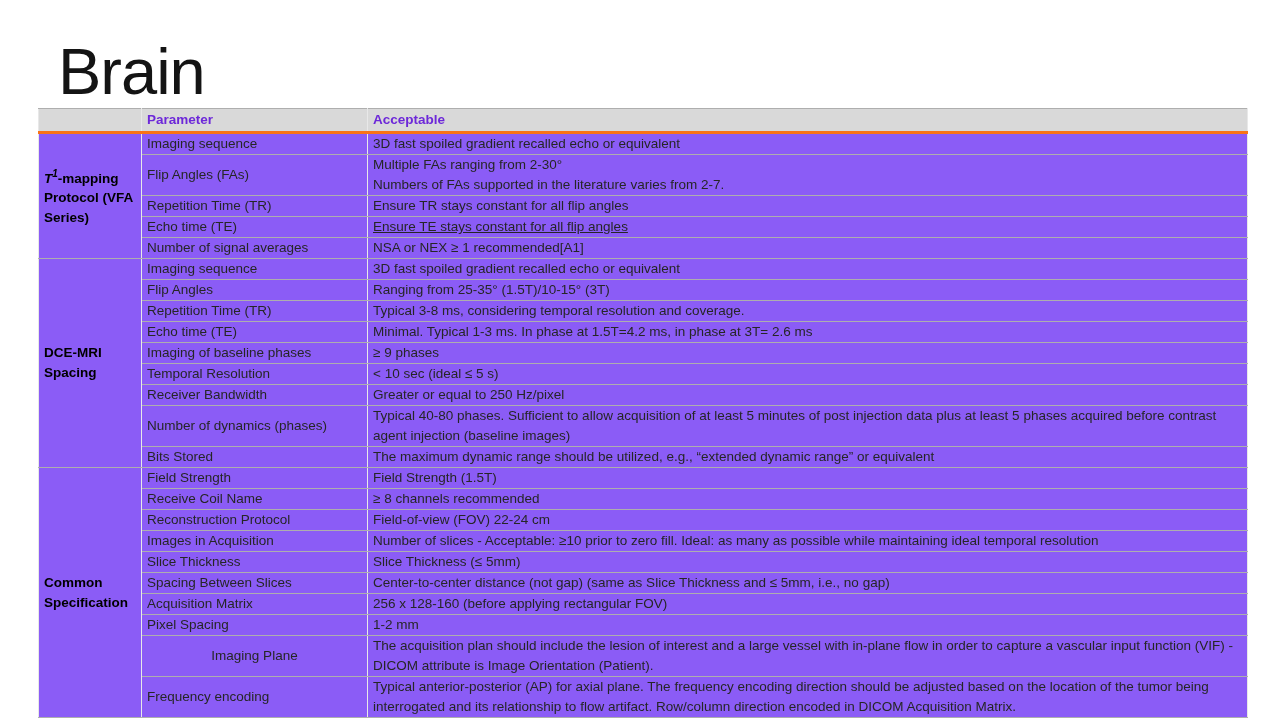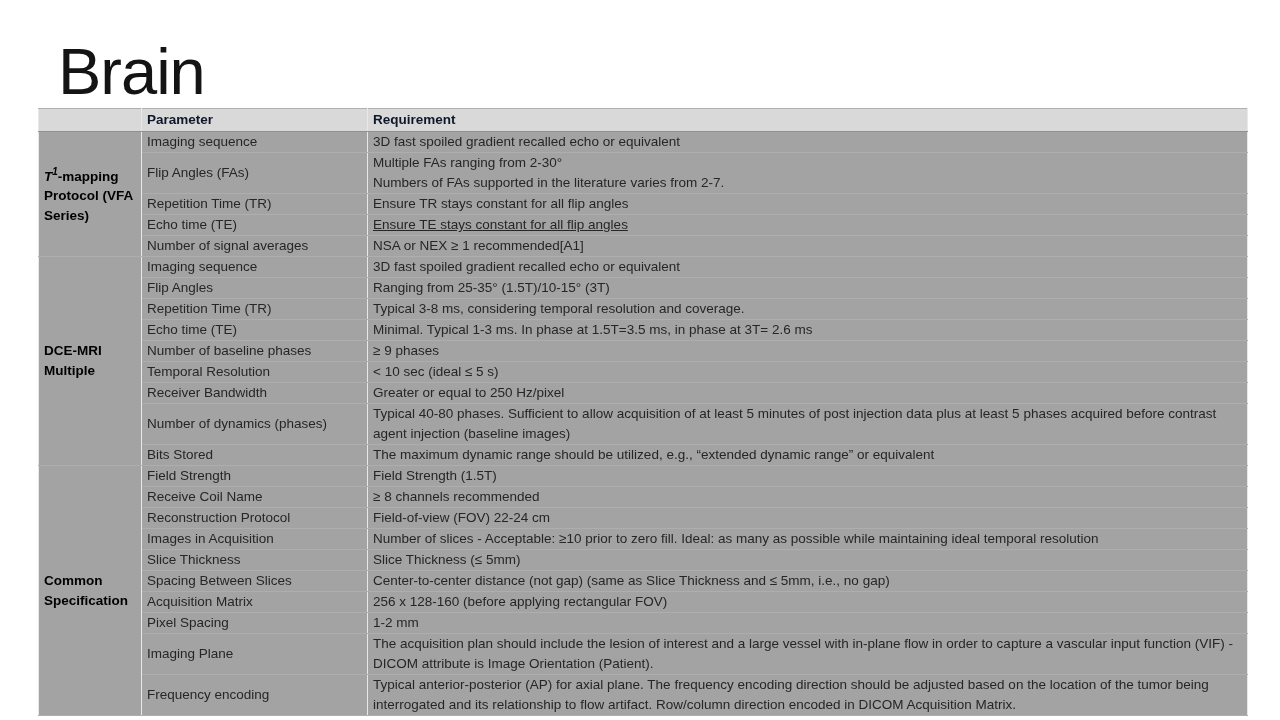--- a/index.html
+++ b/index.html
@@ -18,24 +18,24 @@
     font-size:13.5px;color:#262626;
     border:1px solid #b0b0b0;
   }
   table.spec td,table.spec th{
     padding:0 5px;vertical-align:middle;
     border-top:1px solid #aeaeae;border-bottom:1px solid #aeaeae;
     border-left:1px solid #e8e8e8;border-right:1px solid #e8e8e8;
     overflow:hidden;line-height:20px;
   }
   table.spec th{
-    background:#d9d9d9;color:#0f172a;font-weight:bold;text-align:left;
-    height:22px;border-bottom:1px solid #f97316;
-  }
-  table.spec td{background:#a3a3a3;}
+    background:#d9d9d9;color:#6d28d9;font-weight:bold;text-align:left;
+    height:22px;border-bottom:3px solid #f97316;
+  }
+  table.spec td{background:#8b5cf6;}
   td.cat{
     font-weight:bold;color:#000;vertical-align:top;line-height:19px;
     padding-top:2px;
   }
   td.cat .sup{font-size:10px;vertical-align:super;font-style:italic;}
   td.cat .ital{font-style:italic;}
   .req-line{white-space:normal;}
 </style>
 </head>
 <body>
@@ -46,21 +46,21 @@
   <table class="spec">
     <colgroup>
       <col style="width:103px">
         <col style="width:226px">
         <col style="width:880px">
     </colgroup>
     <thead>
       <tr>
         <th></th>
         <th>Parameter</th>
-        <th>Requirement</th>
+        <th>Acceptable</th>
       </tr>
     </thead>
     <tbody id="spec-body">
         <tr>
           <td class="cat" rowspan="5"><span class="ital">T</span><span class="sup">1</span><span>-mapping Protocol (VFA Series)</span></td>
           <td style="height: 20px;">Imaging sequence</td>
           <td style="height: 20px;">
             <div class="req-line">3D fast spoiled gradient recalled echo or equivalent</div>
           </td>
         </tr>
@@ -83,46 +83,46 @@
             <div class="req-line">Ensure TE stays constant for all flip angles</div>
           </td>
         </tr>
         <tr>
           <td style="height: 20px;">Number of signal averages</td>
           <td style="height: 20px;">
             <div class="req-line">NSA or NEX ≥ 1 recommended[A1]</div>
           </td>
         </tr>
         <tr>
-          <td class="cat" rowspan="9">DCE-MRI Multiple</td>
+          <td class="cat" rowspan="9">DCE-MRI Spacing</td>
           <td style="height: 20px;">Imaging sequence</td>
           <td style="height: 20px;">
             <div class="req-line">3D fast spoiled gradient recalled echo or equivalent</div>
           </td>
         </tr>
         <tr>
           <td style="height: 20px;">Flip Angles</td>
           <td style="height: 20px;">
             <div class="req-line">Ranging from 25-35° (1.5T)/10-15° (3T)</div>
           </td>
         </tr>
         <tr>
           <td style="height: 20px;">Repetition Time (TR)</td>
           <td style="height: 20px;">
             <div class="req-line">Typical 3-8 ms, considering temporal resolution and coverage.</div>
           </td>
         </tr>
         <tr>
           <td style="height: 20px;">Echo time (TE)</td>
           <td style="height: 20px;">
-            <div class="req-line">Minimal. Typical 1-3 ms. In phase at 1.5T=3.5 ms, in phase at 3T= 2.6 ms</div>
-          </td>
-        </tr>
-        <tr>
-          <td style="height: 20px;">Number of baseline phases</td>
+            <div class="req-line">Minimal. Typical 1-3 ms. In phase at 1.5T=4.2 ms, in phase at 3T= 2.6 ms</div>
+          </td>
+        </tr>
+        <tr>
+          <td style="height: 20px;">Imaging of baseline phases</td>
           <td style="height: 20px;">
             <div class="req-line">≥ 9 phases</div>
           </td>
         </tr>
         <tr>
           <td style="height: 20px;">Temporal Resolution</td>
           <td style="height: 20px;">
             <div class="req-line">&lt; 10 sec (ideal ≤  5 s)</div>
           </td>
         </tr>
@@ -187,21 +187,21 @@
             <div class="req-line">256 x 128-160 (before applying rectangular FOV)</div>
           </td>
         </tr>
         <tr>
           <td style="height: 20px;">Pixel Spacing</td>
           <td style="height: 20px;">
             <div class="req-line">1-2 mm</div>
           </td>
         </tr>
         <tr>
-          <td style="height: 40px;">Imaging Plane</td>
+          <td style="height: 40px; text-align: center;">Imaging Plane</td>
           <td style="height: 40px;">
             <div class="req-line">The acquisition plan should include the lesion of interest and a large vessel with in-plane flow in order to capture a vascular input function (VIF) - DICOM attribute is Image Orientation (Patient).</div>
           </td>
         </tr>
         <tr>
           <td style="height: 40px; margin-left: 24px;">Frequency encoding</td>
           <td style="height: 40px;">
             <div class="req-line">Typical anterior-posterior (AP) for axial plane. The frequency encoding direction should be adjusted based on the location of the tumor being interrogated and its relationship to flow artifact. Row/column direction encoded in DICOM Acquisition Matrix.</div>
           </td>
         </tr>

